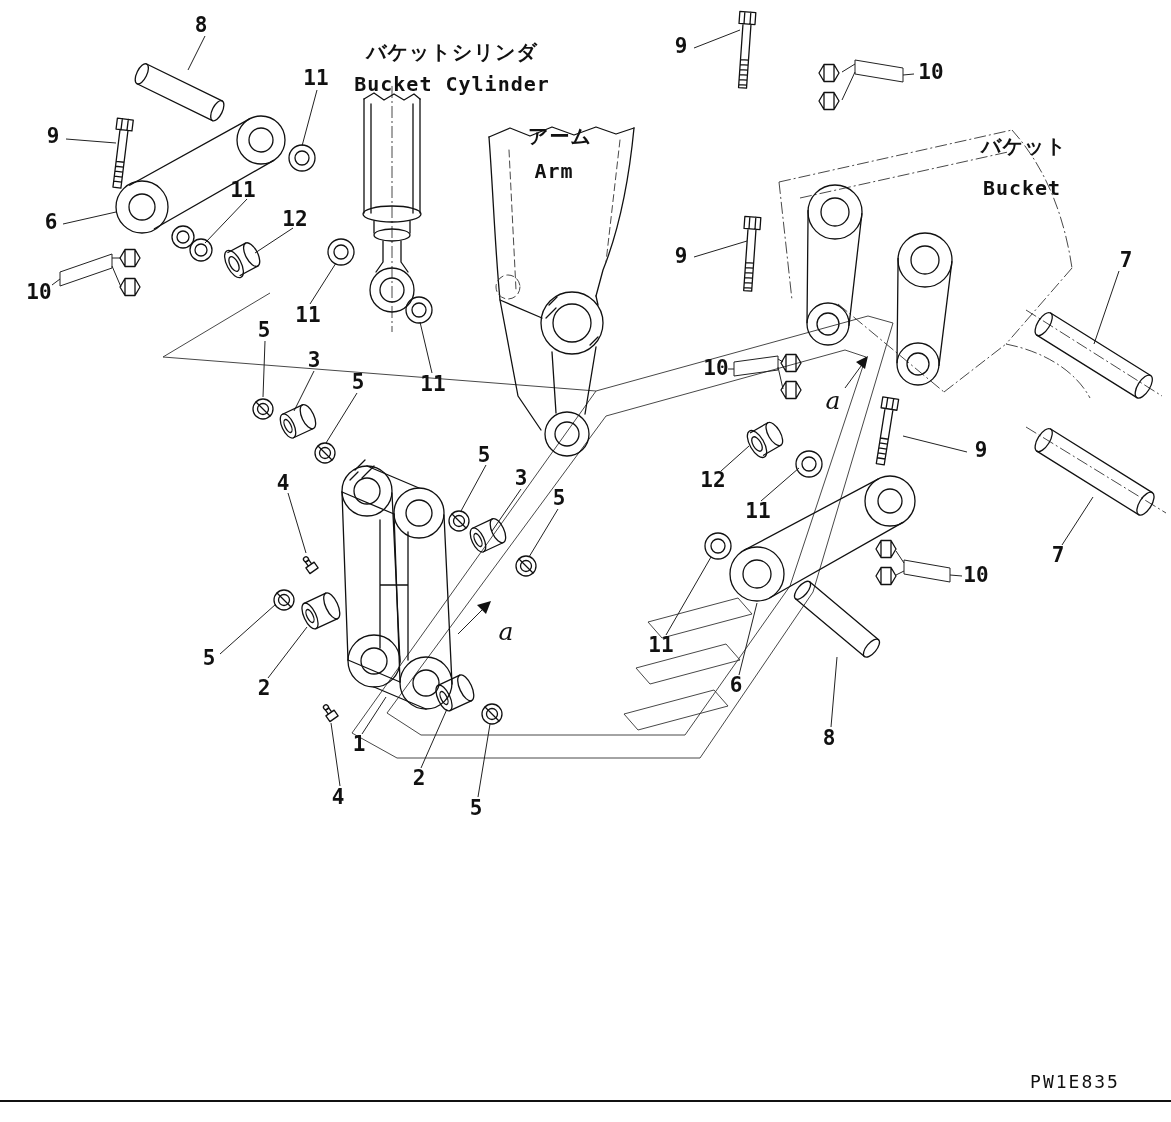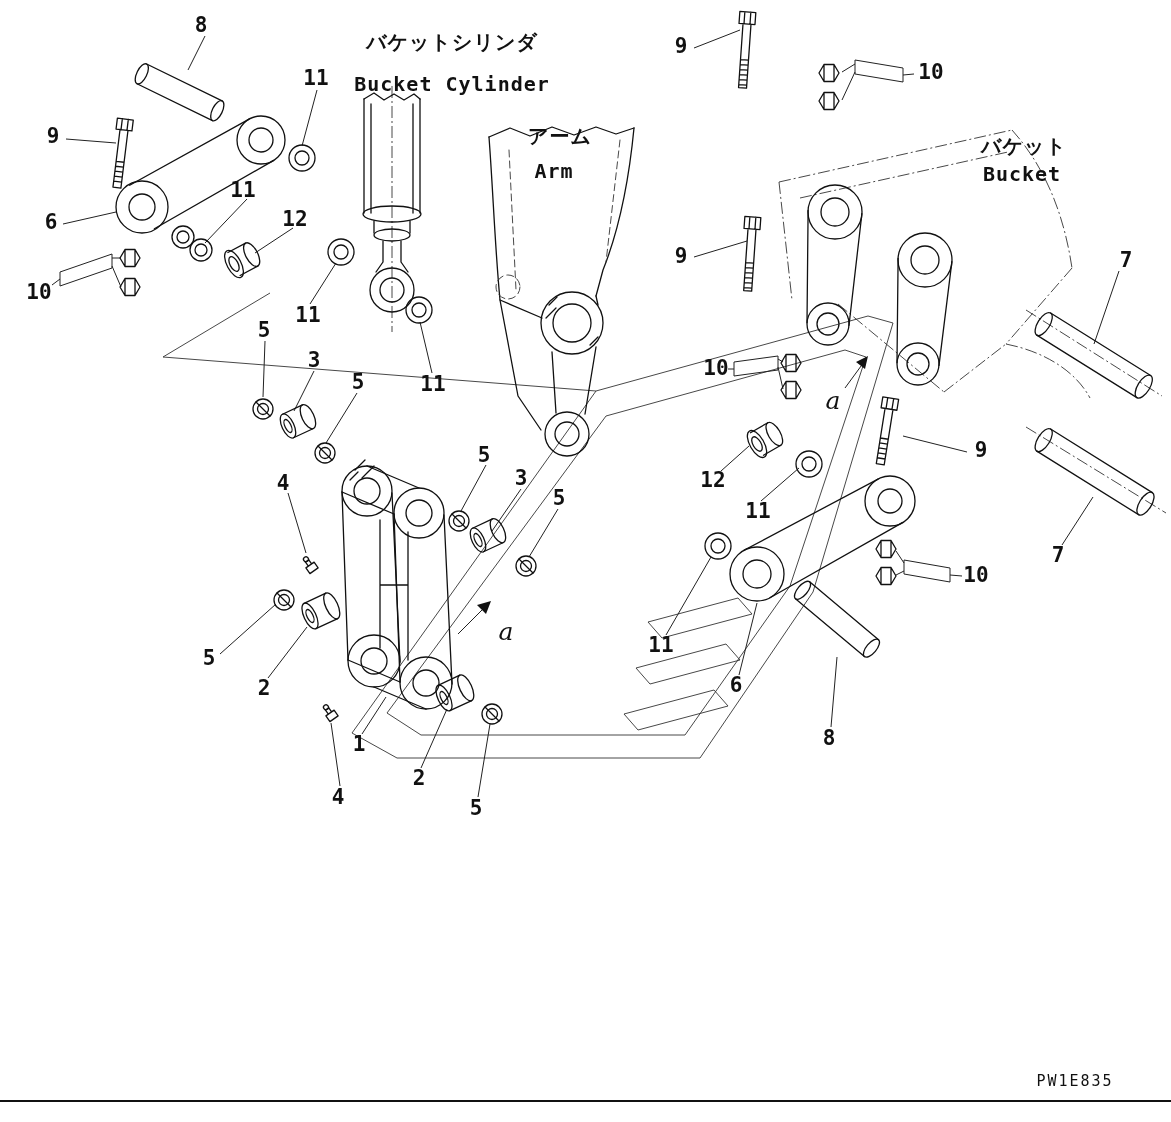--- a/index.html
+++ b/index.html
@@ -5,21 +5,21 @@
   html,body{margin:0;padding:0;background:#ffffff;}
   .stage{position:relative;width:1171px;height:1122px;background:#fff;overflow:hidden;
          font-family:"DejaVu Sans Mono","Liberation Mono",monospace;color:#111;}
   .stage svg{position:absolute;left:0;top:0;}
   .label{position:absolute;transform:translate(-50%,-50%);white-space:pre;text-align:center;line-height:1.1;}
   .title{font-size:20px;font-weight:600;letter-spacing:1px;}
   .callout{position:absolute;transform:translate(-50%,-50%);font-size:21px;font-weight:700;
            font-family:"DejaVu Sans Mono","Liberation Mono",monospace;color:#111;}
   .view-label{position:absolute;transform:translate(-50%,-50%);font-size:25px;font-style:italic;
               font-family:"DejaVu Serif","Liberation Serif",serif;color:#111;}
-  .drawing-number{position:absolute;transform:translate(-50%,-50%);font-size:15px;letter-spacing:2px;}
+  .drawing-number{position:absolute;transform:translate(-50%,-50%);font-size:18px;letter-spacing:2px;}
   
   .parts{stroke:#111;stroke-width:1.3;fill:none;stroke-linecap:round;stroke-linejoin:round;}
   .leaders{stroke:#222;stroke-width:1;fill:none;}
   .phantom{stroke:#333;stroke-width:0.9;fill:none;}
   .dashdot{stroke:#333;stroke-width:0.9;fill:none;stroke-dasharray:12 3 2 3;}
   .hidden-dash{stroke:#333;stroke-width:0.9;fill:none;stroke-dasharray:7 4;}
   .arrowhead{fill:#111;stroke:none;}
   .frame{stroke:#111;stroke-width:2;fill:none;}
 </style>
 </head>
@@ -281,26 +281,26 @@
       <g transform="translate(889,409) rotate(9)">
         <path d="M-8,-11 H8 V0 H-8 Z M-3,-11 V0 M3,-11 V0 M-4,0 V56 M4,0 V56 M-4,56 H4
                  M-4,30 H4 M-4,35 H4 M-4,40 H4 M-4,45 H4 M-4,50 H4"></path>
       </g>
 
     </g>
 
     <path class="frame" d="M0,1101 H1171"></path>
   </svg>
 
-  <div class="label title" style="left:452px;top:42px">バケットシリンダ</div>
+  <div class="label title" style="left:452px;top:52px">バケットシリンダ</div>
   <div class="label title" style="left:452px;top:84px">Bucket Cylinder</div>
   <div class="label title" style="left:560px;top:136px">アーム</div>
   <div class="label title" style="left:554px;top:171px">Arm</div>
   <div class="label title" style="left:1024px;top:146px">バケット</div>
-  <div class="label title" style="left:1022px;top:174px">Bucket</div>
+  <div class="label title" style="left:1022px;top:188px">Bucket</div>
 
   <div id="callout-layer">
       <div class="callout" style="left: 201px; top: 25px;">8</div>
       <div class="callout" style="left: 53px; top: 136px;">9</div>
       <div class="callout" style="left: 316px; top: 78px;">11</div>
       <div class="callout" style="left: 51px; top: 222px;">6</div>
       <div class="callout" style="left: 243px; top: 190px;">11</div>
       <div class="callout" style="left: 295px; top: 219px;">12</div>
       <div class="callout" style="left: 39px; top: 292px;">10</div>
       <div class="callout" style="left: 308px; top: 315px;">11</div>

